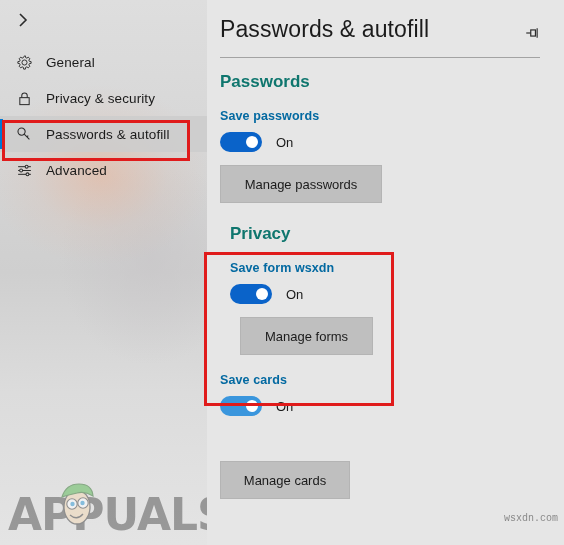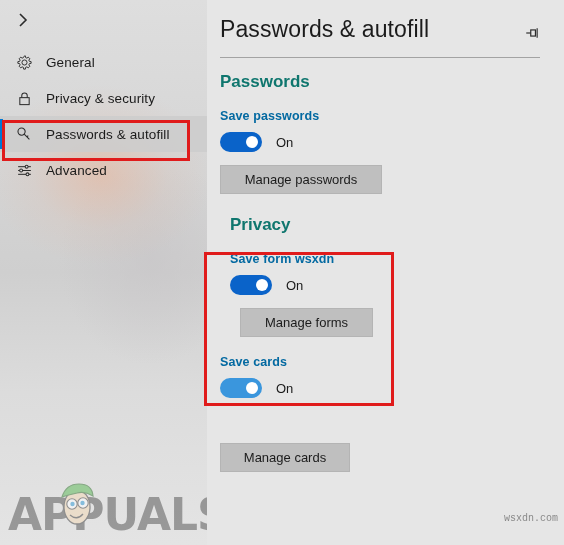--- a/index.html
+++ b/index.html
@@ -200,21 +200,21 @@
     background: #ffffff;
   }
   .toggle-state {
     font-size: 13px;
     color: #1b1b1b;
     margin-left: 14px;
   }
 
   .btn {
     margin-top: 13px;
-    height: 29px;
+    height: 38px;
     background: #bfbfbf;
     border: 1px solid #b4b4b4;
     color: #1b1b1b;
     font-size: 13px;
     font-family: "Liberation Sans", sans-serif;
     display: inline-flex;
     align-items: center;
     justify-content: center;
     cursor: default;
   }

